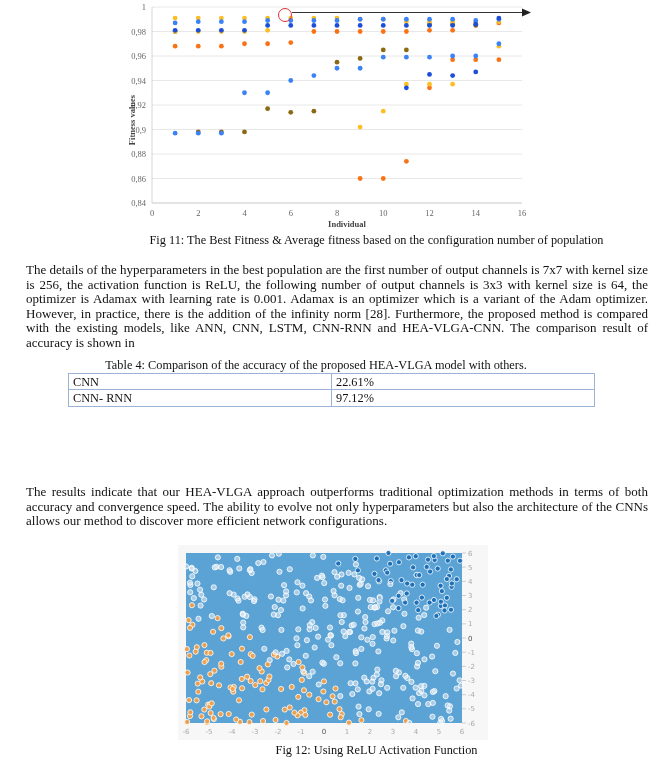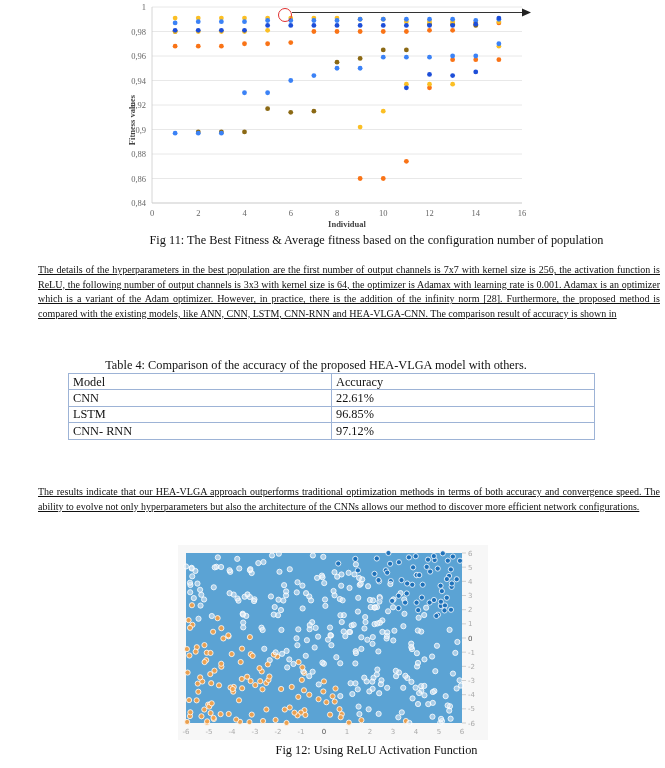--- a/index.html
+++ b/index.html
@@ -1,21 +1,21 @@
 <!DOCTYPE html>
 <html><head>
 <meta charset="utf-8">
 <style>
   html, body { margin: 0; padding: 0; background: #ffffff; }
   body { width: 665px; height: 768px; position: relative; overflow: hidden;
          font-family: "Liberation Serif", "DejaVu Serif", serif; color: #111; }
   .chart1 { position: absolute; left: 120px; top: 0; width: 420px; height: 232px; }
   .caption { position: absolute; left: 0; width: 665px; text-align: center; font-size: 12.3px; padding-left: 44px; }
-  .para { position: absolute; left: 38px; width: 622px; font-size: 10px; line-height: 14.6px;
-          text-align: justify; text-align-last: left; text-decoration: underline; }
+  .para { position: absolute; left: 26px; width: 622px; font-size: 13px; line-height: 14.6px;
+          text-align: justify; text-align-last: left; }
   .tbl-caption { position: absolute; top: 358px; left: 0; width: 632px; text-align: center; font-size: 12.3px; }
   table.acc { position: absolute; left: 68px; top: 373px; width: 527px; border-collapse: collapse; font-size: 12.3px; }
   table.acc td { border: 1px solid #9db3d6; padding: 0 4px; height: 15.4px; line-height: 14px; }
   table.acc td.c1 { width: 254px; }
   .chart2 { position: absolute; left: 178px; top: 545px; width: 310px; height: 195px; }
 </style>
 </head>
 <body>
 
 <svg class="chart1" viewBox="0 0 420 232" xmlns="http://www.w3.org/2000/svg">
@@ -174,31 +174,23 @@
 </svg>
 
 <div class="caption" style="top:233px;">Fig 11: The Best Fitness &amp; Average fitness based on the configuration number of population</div>
 
 <div class="para" style="top:263px;">The details of the hyperparameters in the best population are the first number of output channels is 7x7 with kernel size is 256, the activation function is ReLU, the following number of output channels is 3x3 with kernel size is 64, the optimizer is Adamax with learning rate is 0.001. Adamax is an optimizer which is a variant of the Adam optimizer. However, in practice, there is the addition of the infinity norm [28].  Furthermore, the proposed method is compared with the existing models, like ANN, CNN, LSTM, CNN-RNN and HEA-VLGA-CNN. The comparison result of accuracy is shown in</div>
 
 <div class="tbl-caption">Table 4: Comparison of the accuracy of the proposed HEA-VLGA model with others.</div>
 
 <table class="acc">
   <tbody>
-      <tr>
-    <td class="c1">Model</td>
-    <td>Accuracy</td>
-  </tr>
   <tr>
     <td class="c1">CNN</td>
     <td>22.61%</td>
-  </tr>
-  <tr>
-    <td class="c1">LSTM</td>
-    <td>96.85%</td>
   </tr>
   <tr>
     <td class="c1">CNN- RNN</td>
     <td>97.12%</td>
   </tr>
 </tbody>
   </table>
 
 <div class="para" style="top:485px;">The results indicate that our HEA-VLGA approach outperforms traditional optimization methods in terms of both accuracy and convergence speed. The ability to evolve not only hyperparameters but also the architecture of the CNNs allows our method to discover more efficient network configurations.</div>
 

